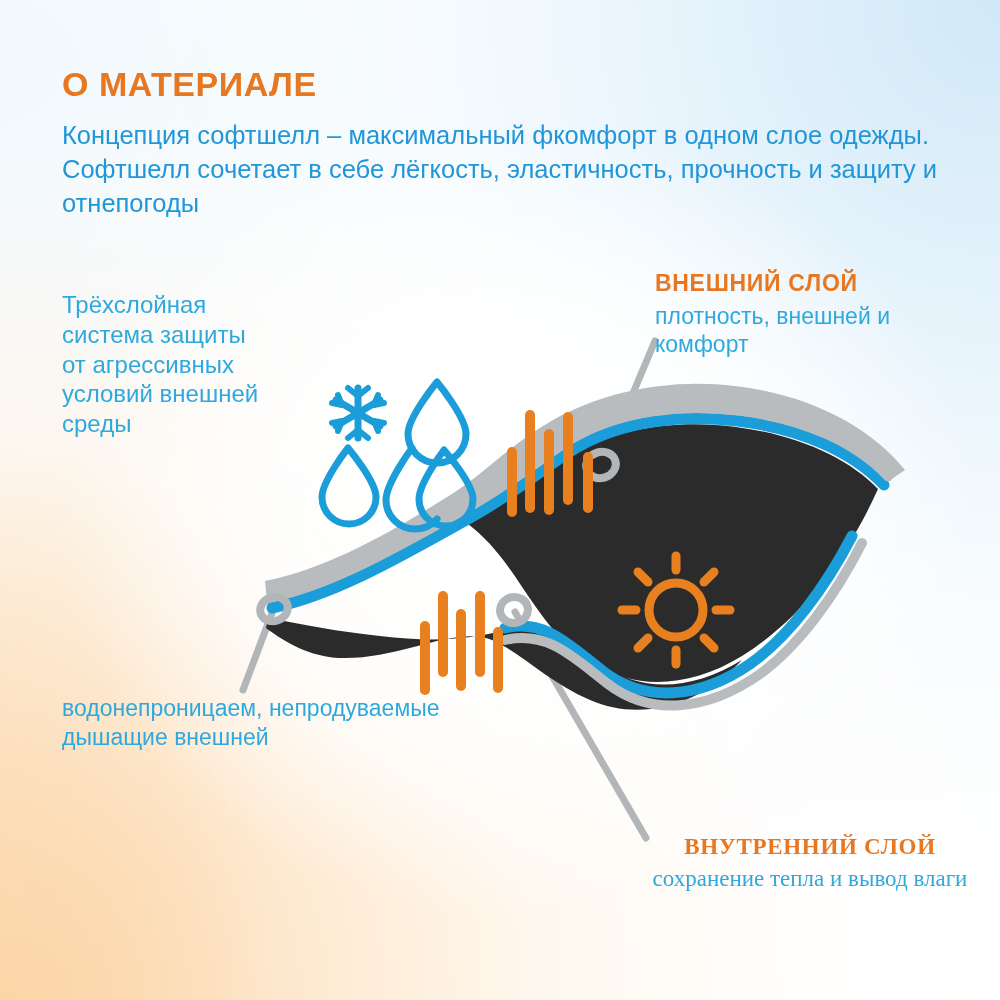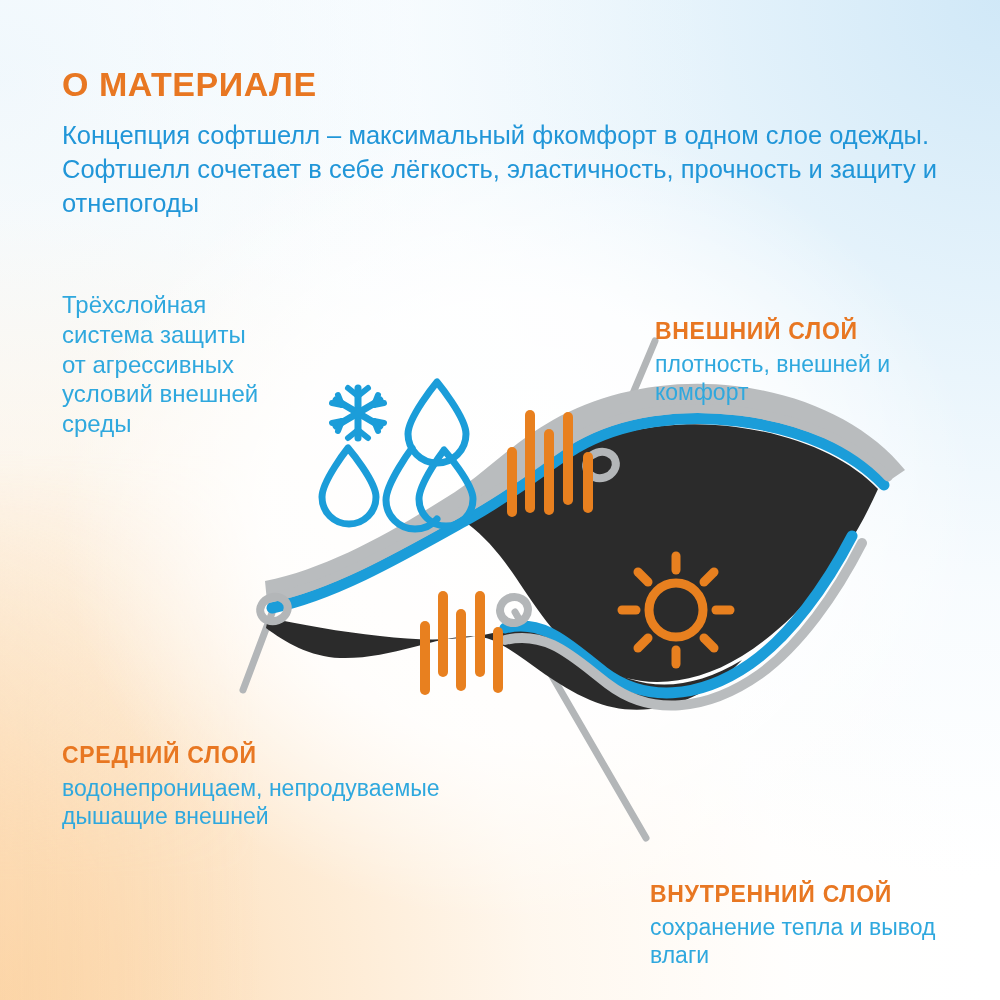--- a/index.html
+++ b/index.html
@@ -89,21 +89,21 @@
     position: absolute;
     left: 62px;
     top: 290px;
     width: 200px;
     font-size: 24px;
     line-height: 1.24;
     color: #2FA8DE;
   }
 
   
-  .callout { position: absolute; margin-top: 48px; }
+  .callout { position: absolute; }
   .callout .c-title {
     font-size: 23px;
     font-weight: bold;
     color: #E87722;
     letter-spacing: 0.7px;
     margin: 0 0 4px 0;
     line-height: 1.2;
     white-space: nowrap;
   }
   .callout .c-body {
@@ -111,21 +111,21 @@
     color: #2FA8DE;
     line-height: 1.24;
     margin: 0;
   }
   .callout.align-right .c-title,
   .callout.align-right .c-body { text-align: left; }
 
   #callout-outer { left: 655px; top: 270px; width: 320px; }
   #callout-middle { left: 62px; top: 694px; width: 400px; }
   #callout-inner { left: 650px; top: 833px; width: 320px; text-align: right; }
-  #callout-inner .c-title, #callout-inner .c-body { text-align: left; }
+  #callout-inner .c-title, #callout-inner .c-body { text-align: center; font-family: Liberation Serif, serif; }
 
   
   #illustration {
     position: absolute;
     left: 0; top: 0;
     width: 1000px;
     height: 1000px;
   }
 </style>
 </head>
@@ -291,21 +291,20 @@
   </div>
 
   <div class="left-note">Трёхслойная система защиты от агрессивных условий внешней среды</div>
 
   <div class="callout align-right" id="callout-outer">
     <p class="c-title">ВНЕШНИЙ СЛОЙ</p>
     <p class="c-body">плотность, внешней и комфорт</p>
   </div>
 
   <div class="callout" id="callout-middle">
-    <p class="c-title">СРЕДНИЙ СЛОЙ</p>
     <p class="c-body">водонепроницаем, непродуваемые дышащие внешней</p>
   </div>
 
   <div class="callout" id="callout-inner">
     <p class="c-title">ВНУТРЕННИЙ СЛОЙ</p>
     <p class="c-body">сохранение тепла и вывод влаги</p>
   </div>
 
 </div>
 

